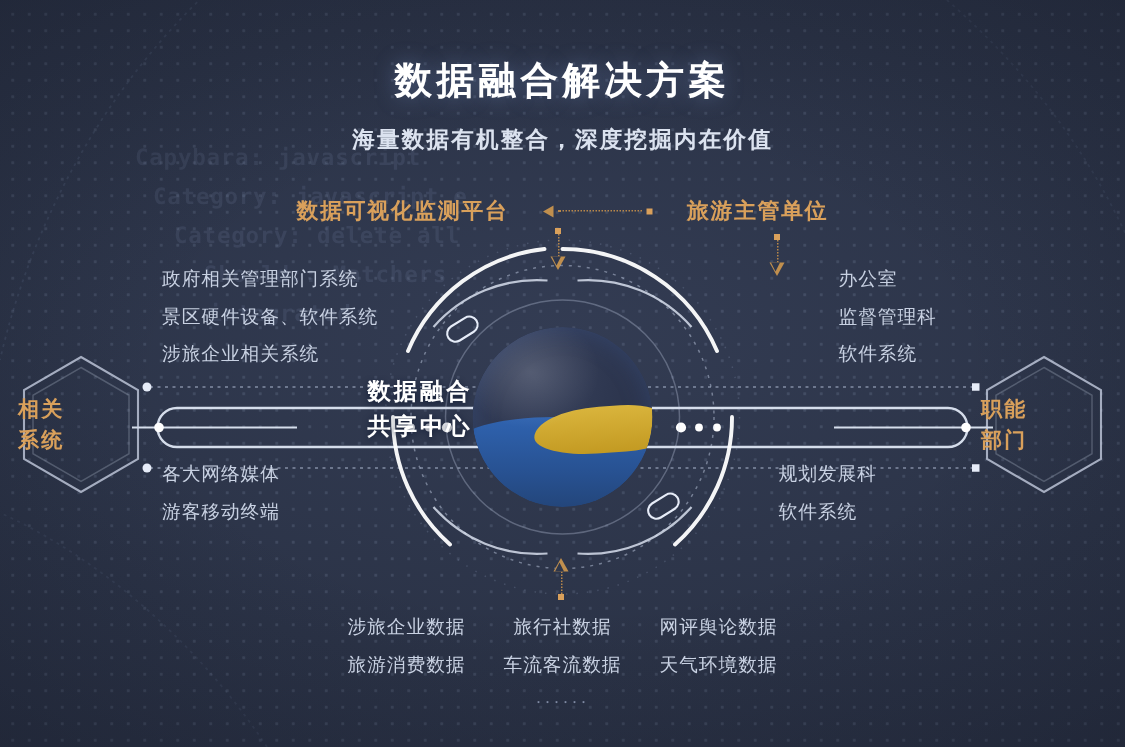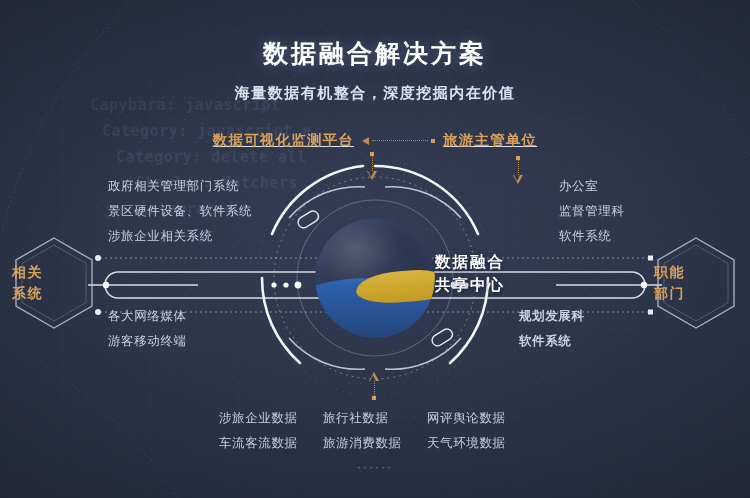--- a/index.html
+++ b/index.html
@@ -47,42 +47,42 @@
     font-size:25px;font-weight:bold;color:#ffffff;letter-spacing:3px;
     text-shadow:0 0 14px rgba(140,170,230,.35);
   }
   .subtitle{
     margin-top:14px;font-size:15px;color:#dbe2ef;letter-spacing:1.5px;font-weight:bold;
   }
 
   
   .toprow{
     position:absolute;top:131px;left:0;right:0;
-    display:flex;align-items:center;justify-content:center;gap:8px;text-decoration:underline;
+    display:flex;align-items:center;justify-content:center;gap:23px;
   }
   .olabel{
     font-size:14.5px;font-weight:bold;color:#d9a05b;letter-spacing:1.2px;
   }
   .dashlink{display:flex;align-items:center;gap:3px;}
   .tri-left{
     width:0;height:0;border-top:4.5px solid transparent;border-bottom:4.5px solid transparent;
     border-right:7px solid #c08f4e;
   }
   .dline{
     width:56px;height:0;border-top:1px dotted #b9884a;
   }
   .sq{width:4px;height:4px;background:#d9a05b;}
 
   
   .col{position:absolute;font-size:12.5px;color:#c8d1e2;letter-spacing:.6px;}
   .col div{line-height:25px;white-space:nowrap;}
   .col-lt{left:108px;top:174px;}
   .col-lb{left:108px;top:304px;}
   .col-rt{left:519px;top:174px;margin-left:40px;}
-  .col-rb{left:519px;top:304px;font-weight:bold;}
+  .col-rb{left:519px;top:304px;}
 
   
   .vconn{position:absolute;width:12px;text-align:center;}
   .vdot{width:4px;height:4px;background:#d9a05b;margin:0 auto;}
   .vline{width:0;height:15px;border-left:1px dotted #b9884a;margin:0 auto;}
   .tri-outline-down{
     width:11px;height:9px;margin:0 auto;position:relative;
   }
   .tri-outline-down:before{
     content:"";position:absolute;left:0;top:0;
@@ -142,34 +142,34 @@
     position:absolute;left:34%;top:44%;width:78%;height:26%;
     background:linear-gradient(180deg,#d9b43c 0%, #c39a22 100%);
     border-radius:50% 40% 38% 46% / 60% 55% 40% 45%;
     transform:rotate(-4deg);
   }
   .sphere-gloss{
     position:absolute;inset:0;border-radius:50%;
     background:radial-gradient(55% 45% at 32% 25%, rgba(255,255,255,.14) 0%, rgba(255,255,255,0) 70%);
   }
   .center-text{
-    position:absolute;left:0;right:0;top:102px;text-align:right;
+    position:absolute;left:0;right:0;top:102px;text-align:left;
     color:#ffffff;font-size:15.5px;font-weight:bold;line-height:23px;letter-spacing:2px;
     text-shadow:0 1px 4px rgba(10,20,45,.8);
     z-index:6;
   }
 
   
   .datagrid{
     position:absolute;left:0;right:0;top:406px;
     display:flex;flex-direction:column;align-items:center;
   }
   .drow{display:flex;justify-content:center;}
   .dcell{
-    width:104px;text-align:left;font-size:12.5px;color:#c8d1e2;
+    width:104px;text-align:center;font-size:12.5px;color:#c8d1e2;
     line-height:25px;letter-spacing:.6px;white-space:nowrap;
   }
   .dots-more{
     margin-top:4px;font-size:12px;color:#7f8aa3;letter-spacing:2px;
   }
 </style>
 </head>
 <body>
 
 <div class="stage">
@@ -351,20 +351,20 @@
     <div>软件系统</div>
   </div>
 
   <div class="datagrid">
     <div class="drow">
       <div class="dcell">涉旅企业数据</div>
       <div class="dcell">旅行社数据</div>
       <div class="dcell">网评舆论数据</div>
     </div>
     <div class="drow">
+      <div class="dcell">旅游消费数据</div>
       <div class="dcell">车流客流数据</div>
-      <div class="dcell">旅游消费数据</div>
       <div class="dcell">天气环境数据</div>
     </div>
     <div class="dots-more">······</div>
   </div>
 
 </div>
 
 </body></html>

